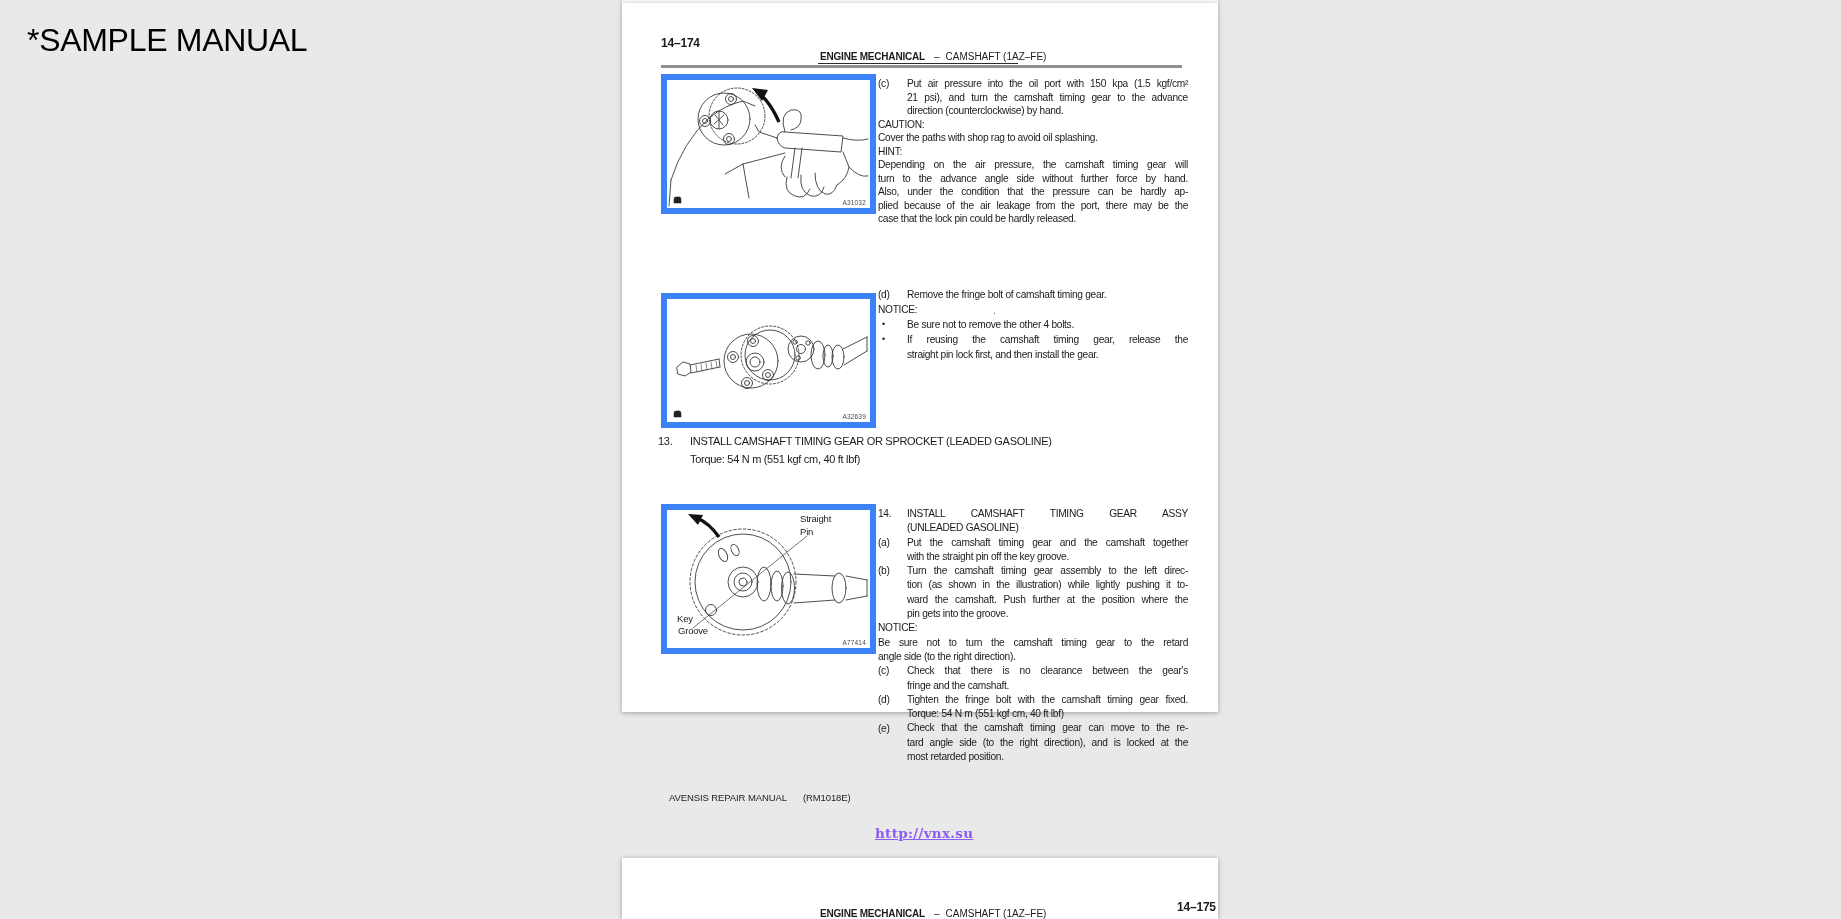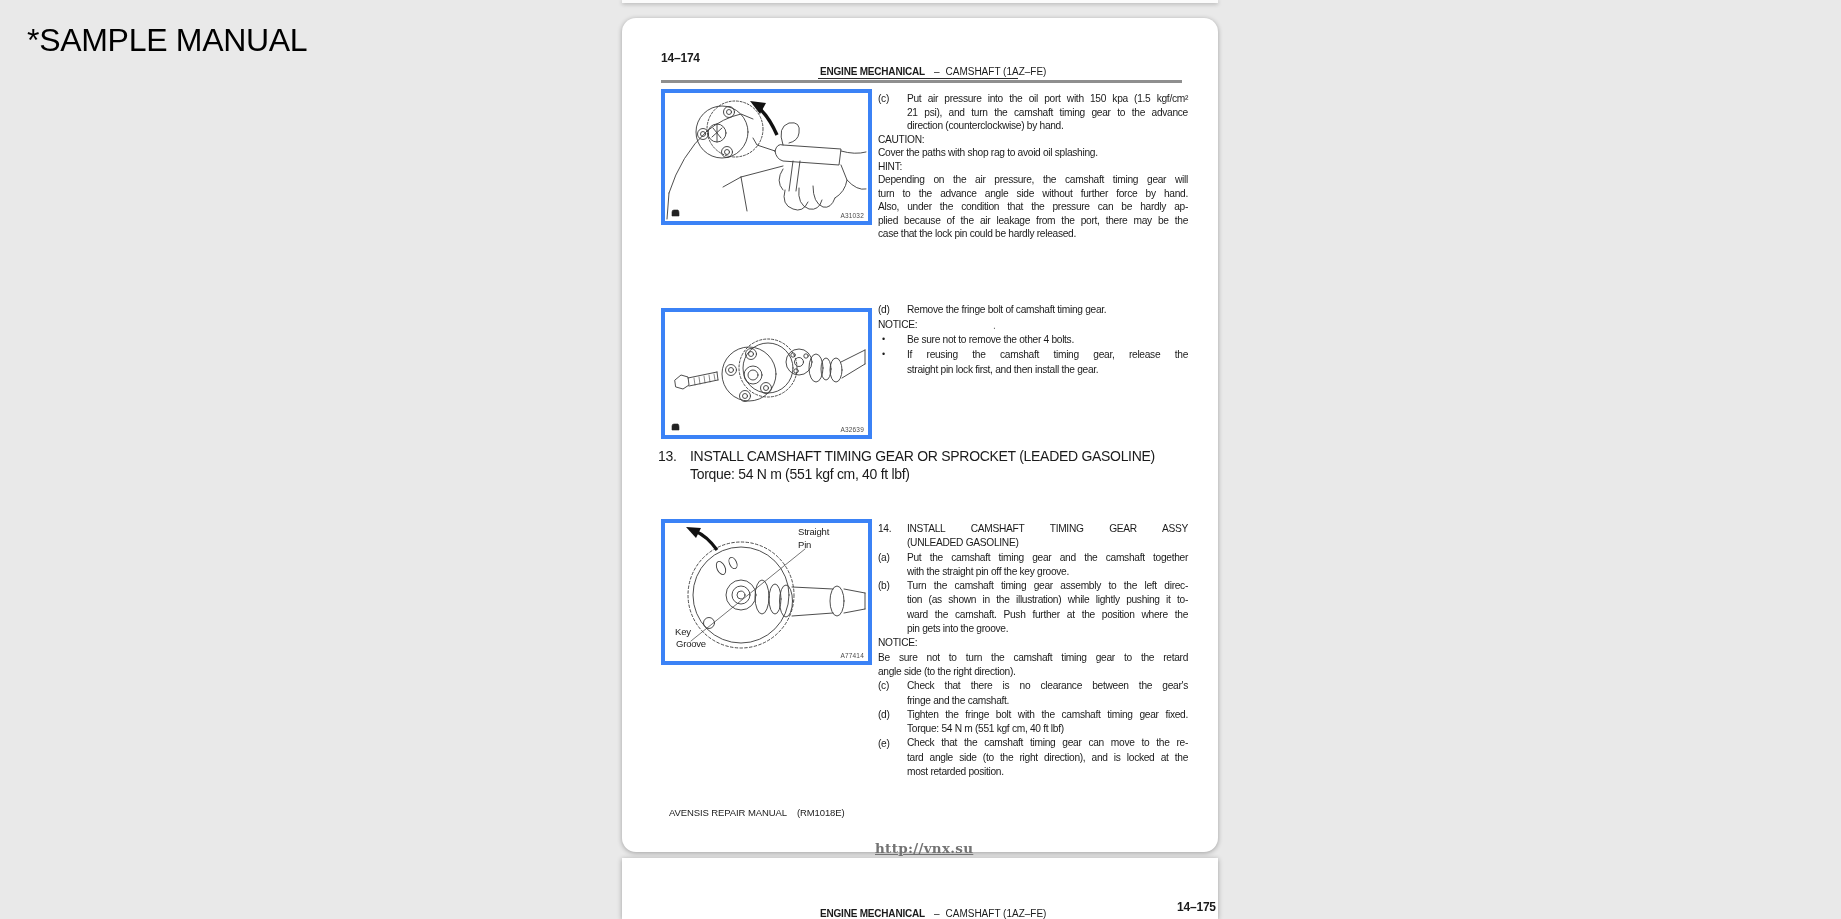--- a/index.html
+++ b/index.html
@@ -1,53 +1,53 @@
 <!DOCTYPE html>
 <html><head>
 <meta charset="utf-8">
 <style>
   html,body{margin:0;padding:0;}
   #screen{position:relative;width:1841px;height:919px;background:#e9e9e9;overflow:hidden;
           font-family:"Liberation Sans","DejaVu Sans",sans-serif;color:#1b1b1b;}
   .sample{position:absolute;left:27px;top:22px;font-size:32px;letter-spacing:-.3px;color:#000;white-space:nowrap;}
   .page{position:absolute;left:622px;width:596px;background:#fff;box-shadow:0 1px 5px rgba(0,0,0,.32);}
   #prev-page-sliver{position:absolute;left:622px;top:0;width:596px;height:3px;background:#fbfbfb;box-shadow:0 1px 4px rgba(0,0,0,.28);}
-  #page1{top:18px;height:834px;border-radius:14px;}
+  #page1{top:3px;height:709px;}
   #page2{top:858px;height:61px;overflow:hidden;}
   .pageno{position:absolute;font-weight:bold;font-size:12px;letter-spacing:-.2px;white-space:nowrap;}
   #page1 .pageno{left:39px;top:33px;}
   #page2 .pageno{left:523px;top:42px;margin-left:32px;}
   .hdr{position:absolute;top:48px;left:198px;font-size:10px;white-space:nowrap;text-align:center;}
   .hdr .sec{font-weight:bold;letter-spacing:-.2px;}
   .hdr .dash{margin-left:9px;margin-right:6px;}
   .thinrule{position:absolute;left:196px;top:60px;width:200px;height:1px;background:#2b2b2b;}
   .thickrule{position:absolute;left:39px;top:62px;width:521px;height:3px;background:#8f8f8f;}
-  .figbox{position:absolute;left:39px;width:203px;border:4px solid #3b82f6;background:#fff;}
+  .figbox{position:absolute;left:39px;width:203px;border:6px solid #3b82f6;background:#fff;}
   #figbox1{top:71px;height:128px;} #figbox2{top:290px;height:123px;} #figbox3{top:501px;height:138px;}
   .art{position:absolute;left:0;top:0;}
   .figcode{position:absolute;right:4px;bottom:2px;font-size:6.5px;color:#4a4a4a;letter-spacing:.2px;}
   .stamp{position:absolute;left:6px;bottom:4px;}
   .figlabel{position:absolute;font-size:9.5px;letter-spacing:-.2px;white-space:nowrap;}
   .tcol{position:absolute;left:256px;width:310px;font-size:10.2px;letter-spacing:-.3px;}
   #block-c{top:74px;line-height:13.5px;}
   #block-d{top:284px;line-height:15px;}
   #block-14{top:504px;line-height:14.3px;}
-  #item13{position:absolute;left:36px;top:429px;width:530px;font-size:14px;letter-spacing:-.3px;line-height:18.2px;}
+  #item13{position:absolute;left:36px;top:429px;width:530px;font-size:11px;letter-spacing:-.3px;line-height:18.2px;}
   #item13 .line{padding-left:32px;}
   .line{white-space:nowrap;}
   .ind{padding-left:29px;}
   .b{font-weight:normal;}
   .j{white-space:normal;text-align:justify;text-align-last:justify;}
   .mk{position:absolute;left:0;top:0;}
   .bullet{position:absolute;left:4px;font-size:9px;}
   .straydot{position:absolute;left:115px;top:16px;color:#666;}
   .footer{position:absolute;left:47px;top:789px;font-size:9.5px;letter-spacing:-.1px;white-space:nowrap;color:#222;}
-  .footer .code{margin-left:10px;}
+  .footer .code{margin-left:16px;}
   .watermark{position:absolute;left:253px;top:822px;font-family:"DejaVu Serif",serif;font-weight:bold;
-             font-size:13.5px;color:#737373;text-decoration:underline;letter-spacing:.3px;white-space:nowrap;}
+             font-size:13.5px;color:#8b5cf6;text-decoration:underline;letter-spacing:.3px;white-space:nowrap;}
   svg{display:block;}
 </style>
 </head>
 <body>
 
 <div id="screen">
 
   <div class="sample">*SAMPLE MANUAL</div>
 
   <div id="prev-page-sliver"></div>

